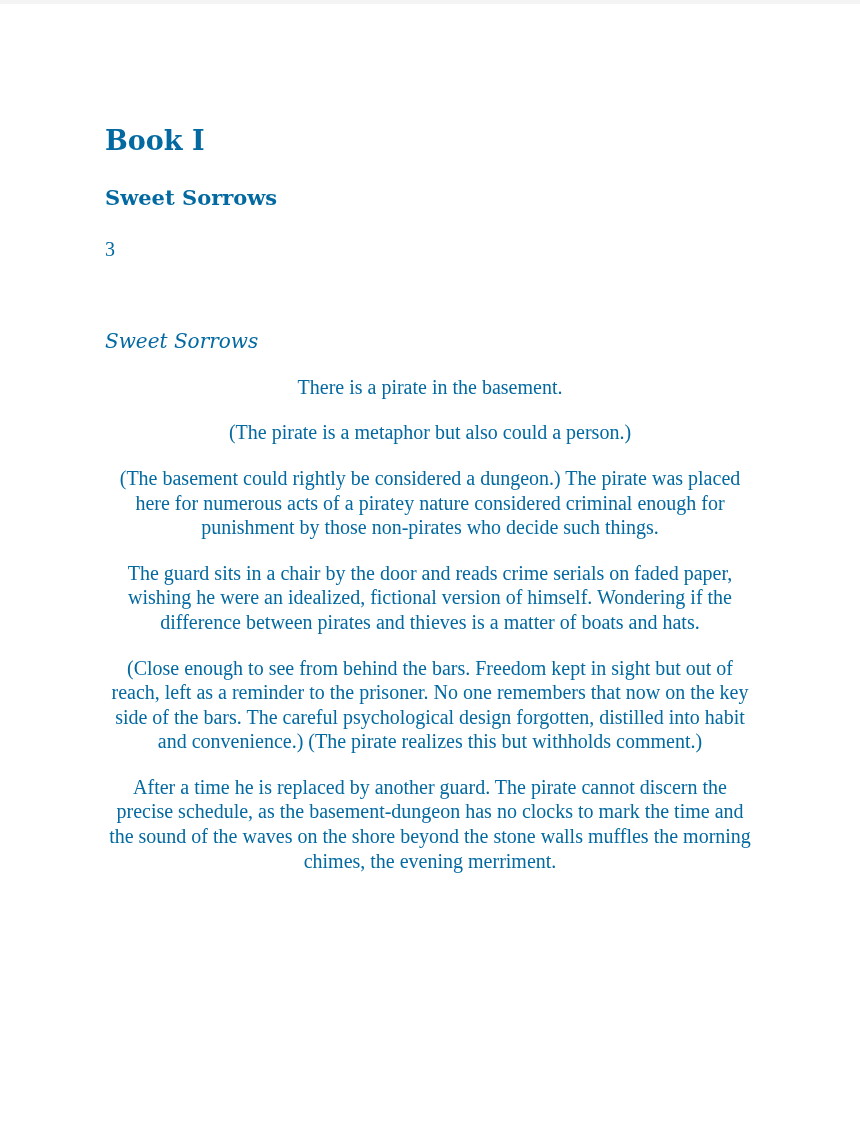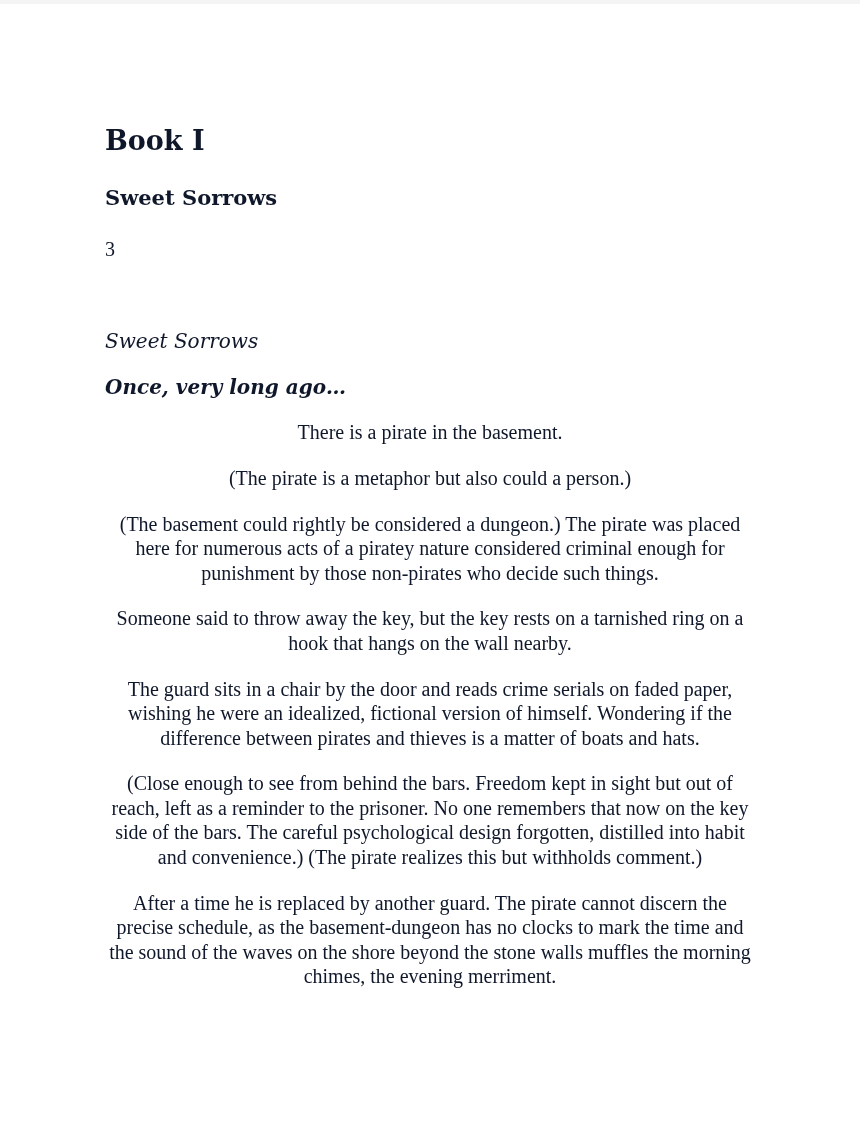--- a/index.html
+++ b/index.html
@@ -19,21 +19,21 @@
     background: #f4f4f5;
   }
   .page {
     width: 650px;
     margin: 0 auto;
     padding-top: 121px;
     padding-bottom: 80px;
     font-family: "Liberation Serif", serif;
     font-size: 20px;
     line-height: 1.23;
-    color: #0f172a;
+    color: #0369a1;
   }
   .book-title {
     font-family: "DejaVu Serif", serif;
     font-size: 27px;
     line-height: 1.2;
     font-weight: bold;
     margin: 0 0 28px 0;
   }
   .section-title {
     font-family: "DejaVu Serif", serif;
@@ -68,28 +68,26 @@
 
 <main class="page">
   <h1 class="book-title">Book I</h1>
 
   <h2 class="section-title">Sweet Sorrows</h2>
 
   <p class="page-number">3</p>
 
   <p class="running-head">Sweet Sorrows</p>
 
-  <p class="opening-line">Once, very long ago…</p>
 
   <p class="body-para">There is a pirate in the basement.</p>
 
   <p class="body-para">(The pirate is a metaphor but also could a person.)</p>
 
   <p class="body-para">(The basement could rightly be considered a dungeon.) The pirate was placed here for numerous acts of a piratey nature considered criminal enough for punishment by those non-pirates who decide such things.</p>
 
-  <p class="body-para">Someone said to throw away the key, but the key rests on a tarnished ring on a hook that hangs on the wall nearby.</p>
 
   <p class="body-para">The guard sits in a chair by the door and reads crime serials on faded paper, wishing he were an idealized, fictional version of himself. Wondering if the difference between pirates and thieves is a matter of boats and hats.</p>
 
   <p class="body-para">(Close enough to see from behind the bars. Freedom kept in sight but out of reach, left as a reminder to the prisoner. No one remembers that now on the key side of the bars. The careful psychological design forgotten, distilled into habit and convenience.) (The pirate realizes this but withholds comment.)</p>
 
   <p class="body-para">After a time he is replaced by another guard. The pirate cannot discern the precise schedule, as the basement-dungeon has no clocks to mark the time and the sound of the waves on the shore beyond the stone walls muffles the morning chimes, the evening merriment.</p>
 </main>
 
 </body></html>

